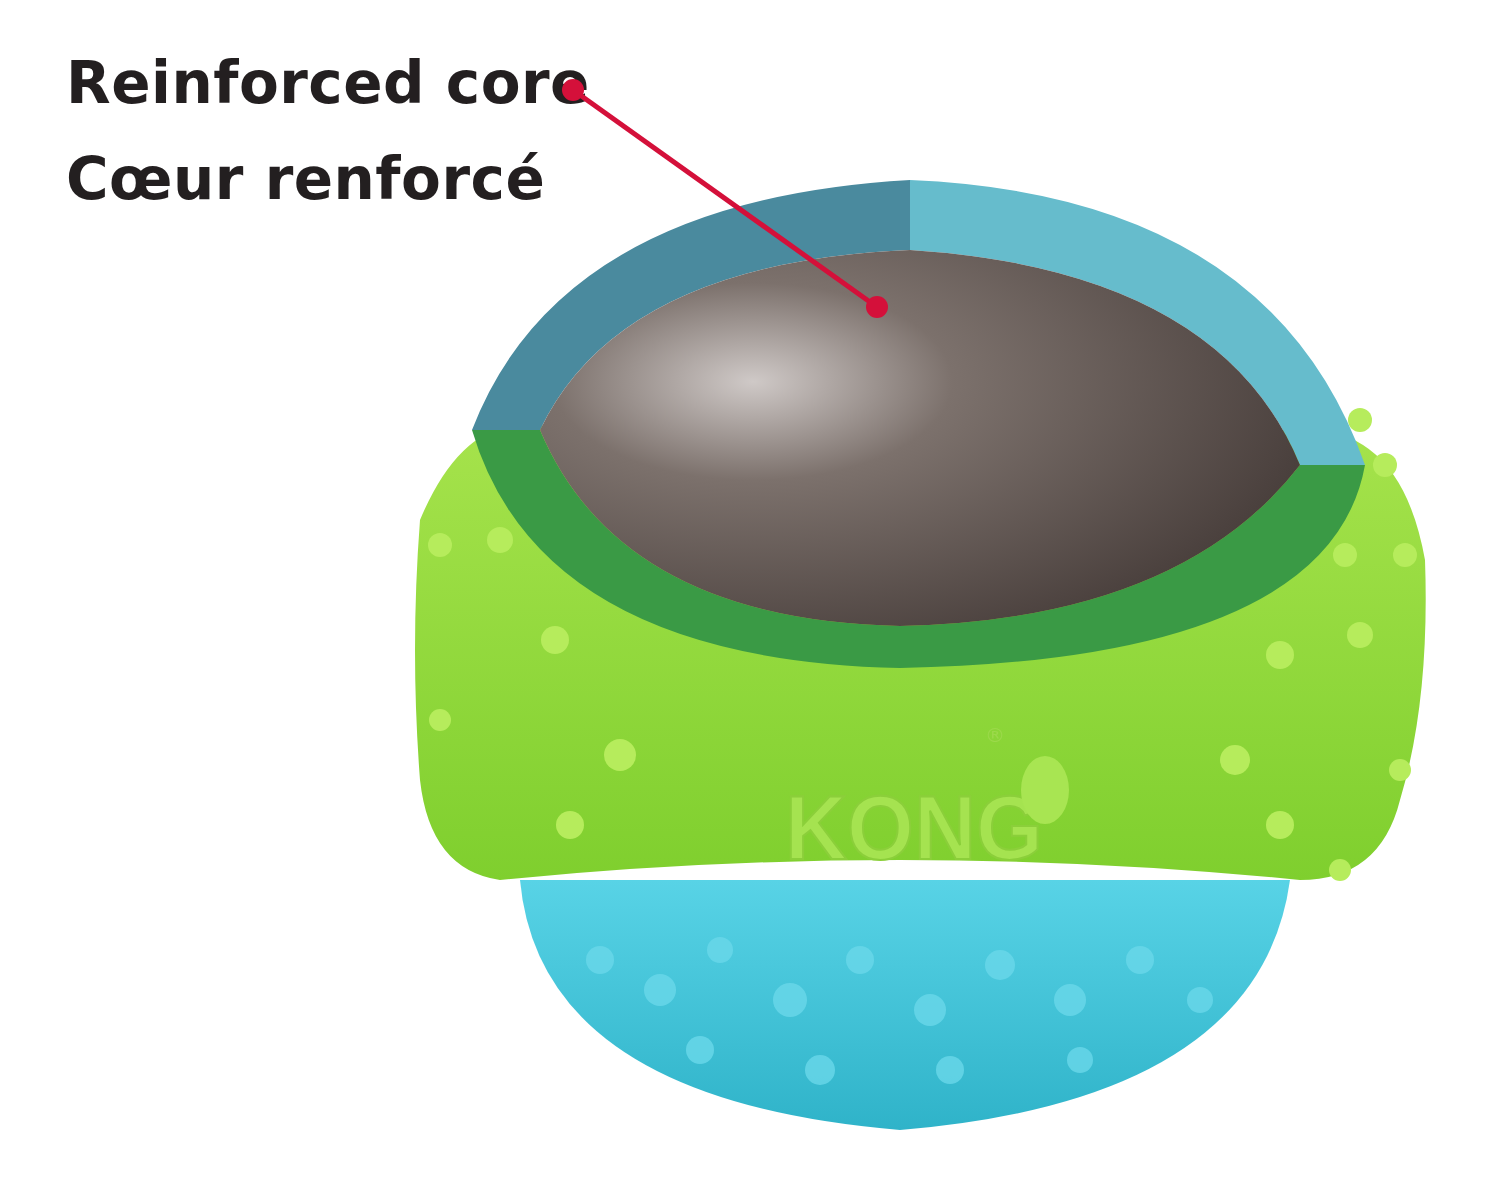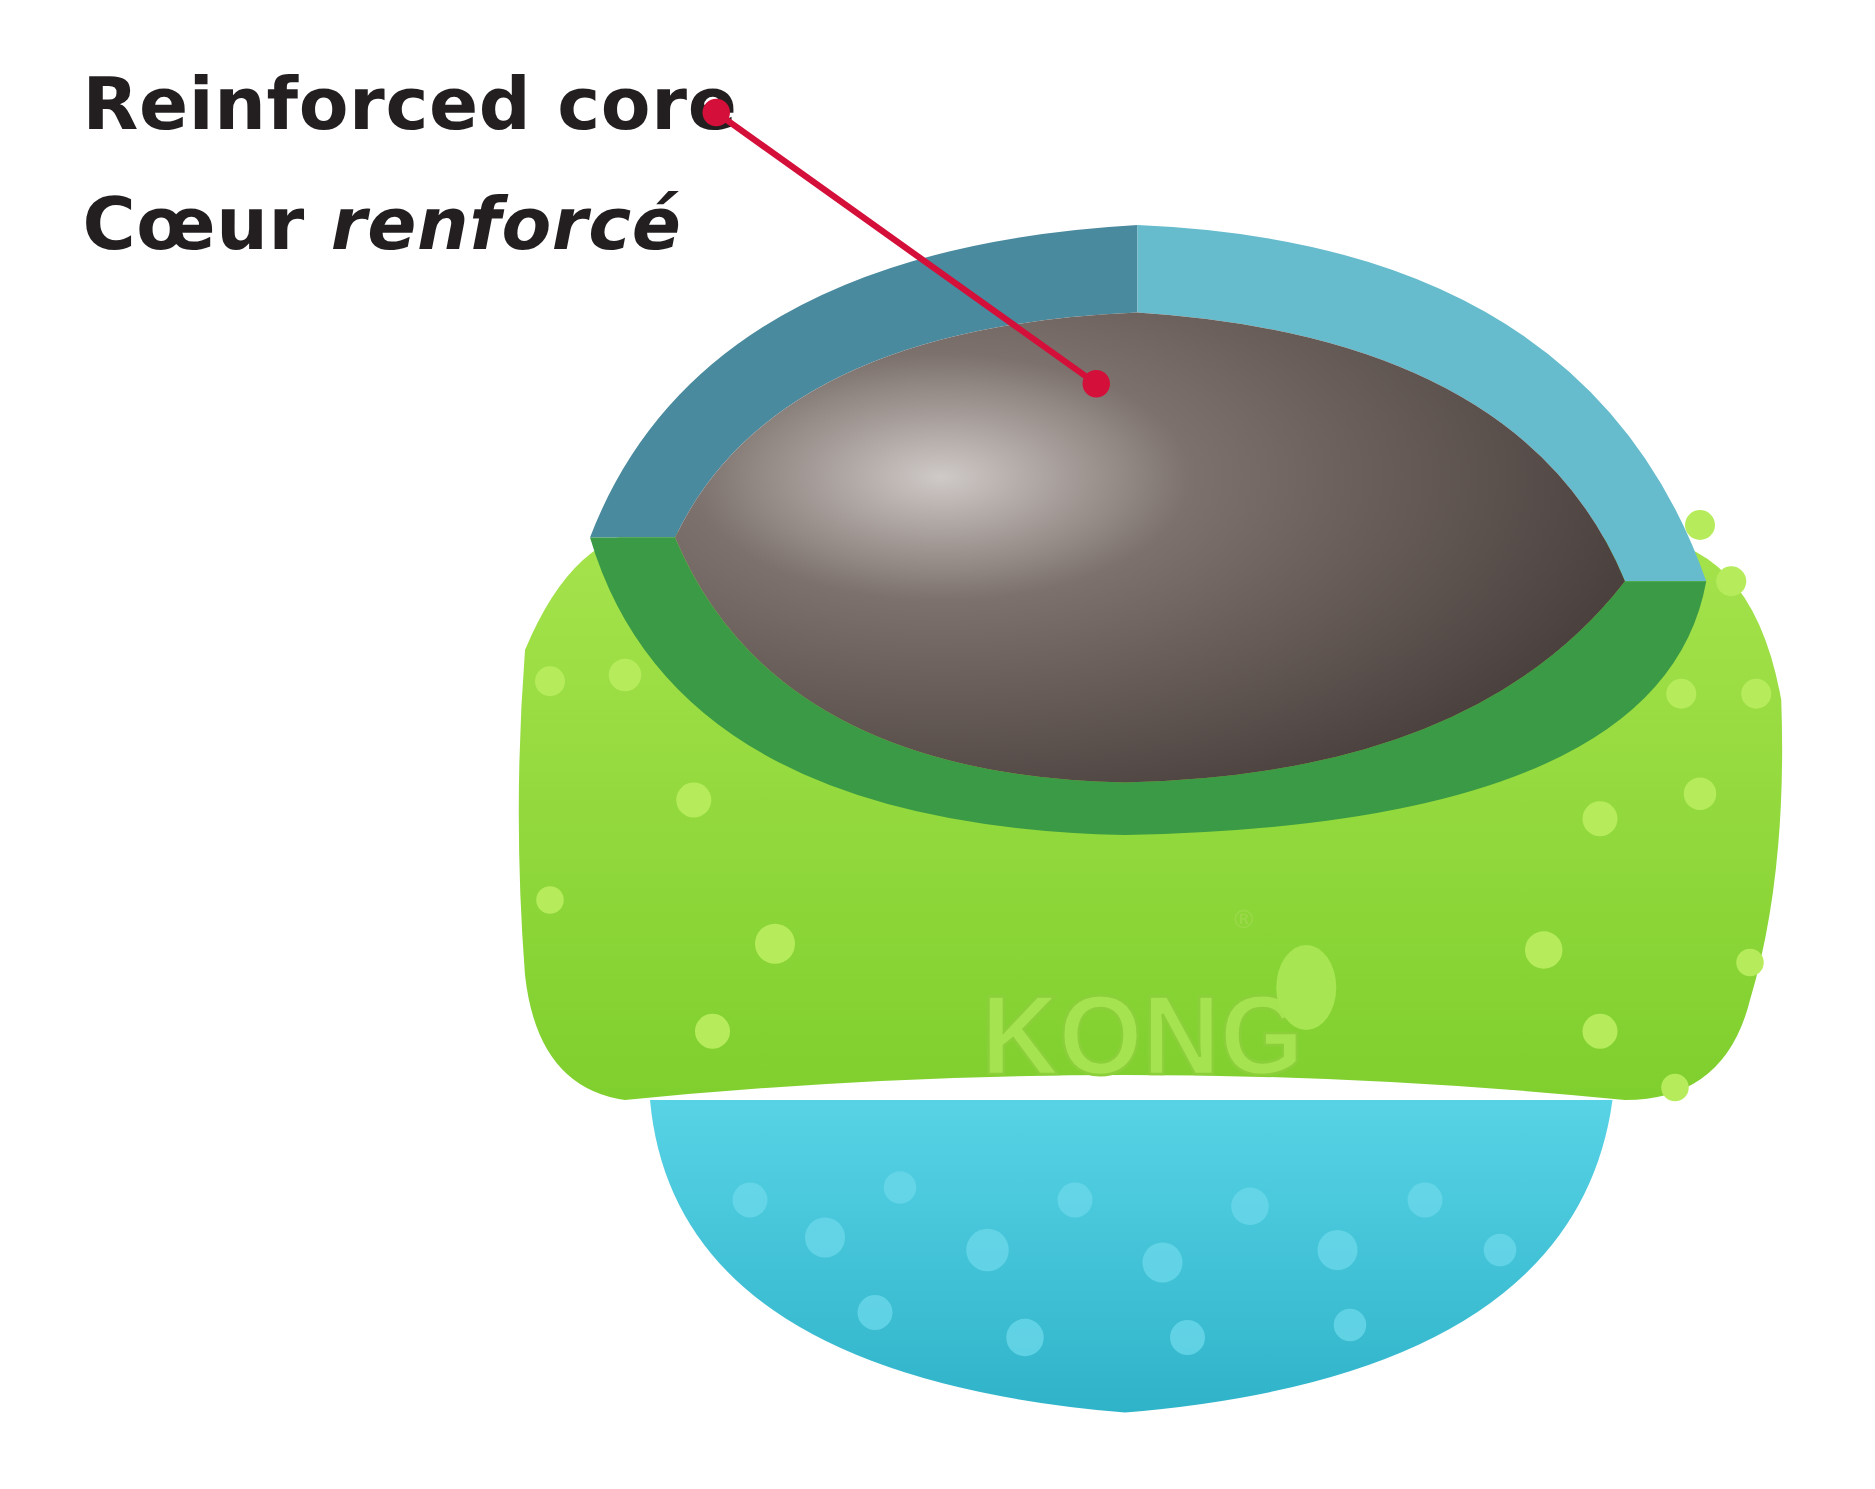--- a/index.html
+++ b/index.html
@@ -1,20 +1,20 @@
 <!DOCTYPE html>
 <html><head>
 <meta charset="utf-8">
 <style>
   html,body{margin:0;padding:0;background:#ffffff;}
   body{width:1500px;height:1191px;position:relative;overflow:hidden;font-family:"DejaVu Sans","Liberation Sans",sans-serif;}
   .label{position:absolute;left:66px;color:#231f20;font-weight:bold;font-size:58px;letter-spacing:0.5px;line-height:1;}
   .label.en{top:54px;}
   .label.fr{top:150px;}
-  .label.fr .ital{font-style:italic;text-align:center;}
+  .label.fr .ital{text-align:center;}
   svg.art{position:absolute;left:0;top:0;}
 </style>
 </head>
 <body>
 
 <div class="label en">Reinforced core</div>
 <div class="label fr"><span>Cœur</span> <span class="ital">renforcé</span></div>
 
 <svg class="art" width="1500" height="1191" viewBox="0 0 1500 1191">
   <defs>

